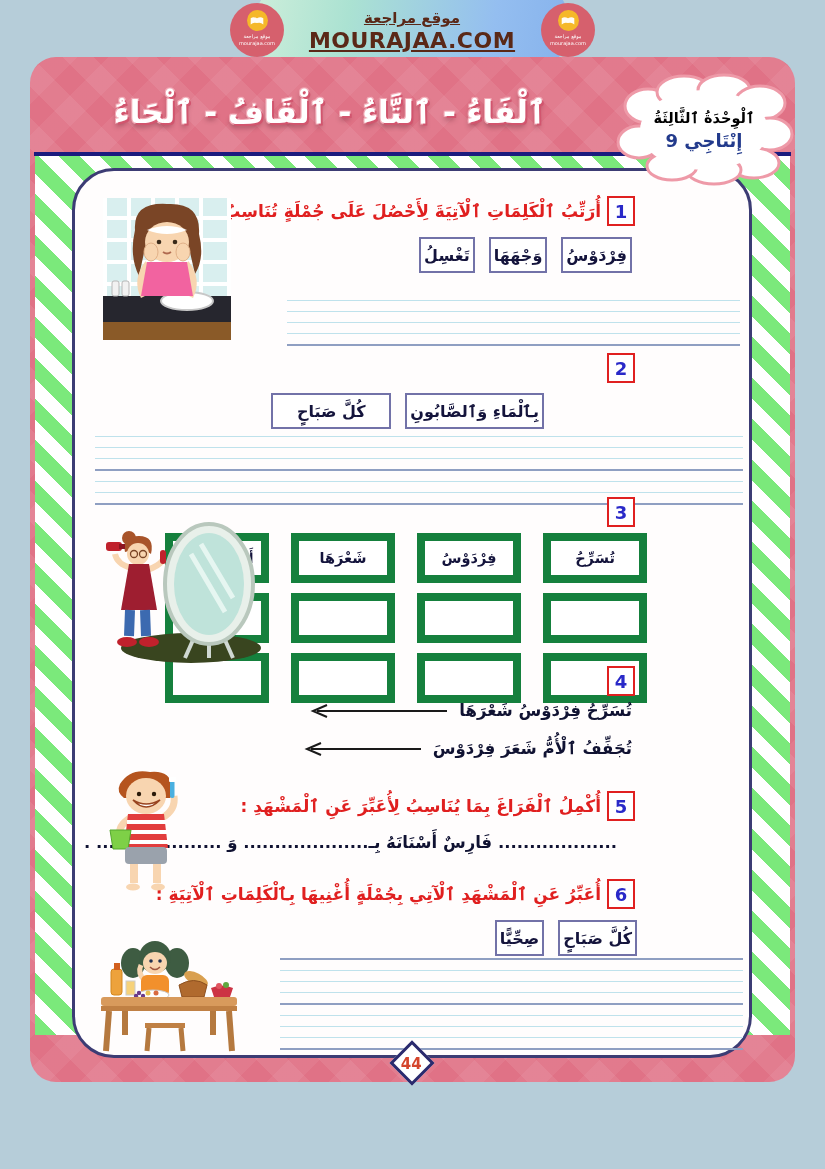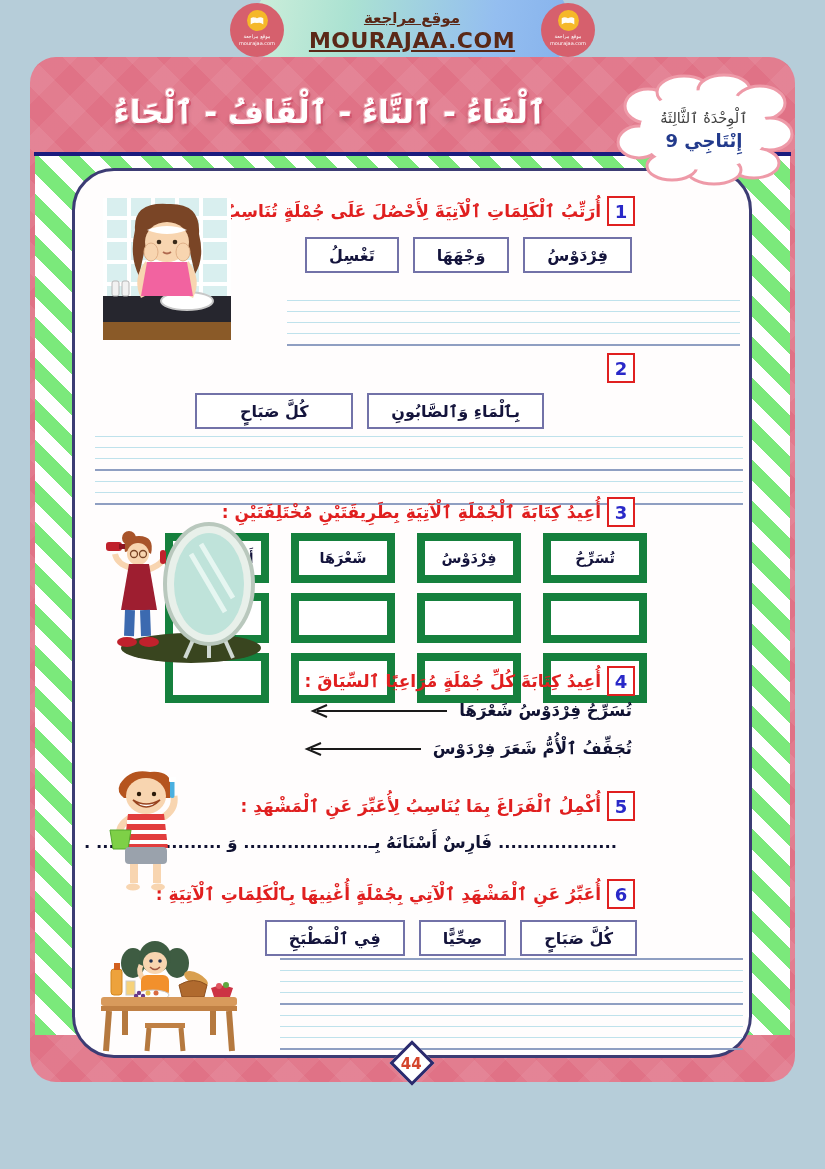--- a/index.html
+++ b/index.html
@@ -34,31 +34,31 @@
         border:3px solid #3c3c74;border-radius:42px;z-index:3;box-sizing:border-box;}
 
   
   .title{position:absolute;left:60px;top:94px;width:540px;text-align:center;z-index:2;
          direction:rtl;font-size:31px;font-weight:bold;color:#ffffff;
          text-shadow:2px 2px 0 #d2556e,-1px -1px 0 #f2aab6,1px -1px 0 #f2aab6,-1px 1px 0 #f2aab6,0 4px 5px rgba(100,40,50,.45);}
   .cloud{position:absolute;left:612px;top:70px;width:184px;height:120px;z-index:6;}
   .cloud svg{position:absolute;left:0;top:0;}
   .cloud .txt{position:absolute;left:0;top:0;width:100%;height:100%;display:flex;flex-direction:column;
               align-items:center;justify-content:center;direction:rtl;z-index:2;}
-  .cloud .l1{font-size:14.5px;font-weight:normal;color:#404040;text-align:right;}
+  .cloud .l1{font-size:14.5px;font-weight:bold;color:#000000;text-align:right;}
   .cloud .l2{font-size:18px;font-weight:bold;color:#223a8c;margin-top:4px;}
 
   
   .ex-head{position:absolute;display:flex;direction:rtl;align-items:center;gap:6px;z-index:4;}
   .num-box{width:24px;height:26px;border:2px solid #e02020;background:#fff;color:#2929c8;
            font-size:18px;font-weight:bold;display:flex;align-items:center;justify-content:center;flex:0 0 auto;}
   .prompt{font-size:17px;font-weight:bold;color:#e01f1f;white-space:nowrap;margin-left:6px;}
   .words{position:absolute;display:flex;direction:rtl;gap:14px;z-index:4;}
   .wbox{border:2px solid #7272a8;background:#fff;color:#14143c;font-size:16px;font-weight:bold;
-        padding:3px 22px;min-height:26px;display:flex;align-items:center;justify-content:center;white-space:nowrap;}
+        padding:3px 3px;min-height:26px;display:flex;align-items:center;justify-content:center;white-space:nowrap;}
   .ruled{position:absolute;z-index:4;}
   .rl{width:100%;}
   .rl.light{height:0;border-top:1.5px solid #bfe2ec;margin-top:10px;}
   .rl.heavy{height:0;border-top:2.5px solid #8f9fc2;margin-top:10px;}
   .rl:first-child{margin-top:0;}
 
   
   .grid3{position:absolute;z-index:4;display:flex;flex-direction:column;gap:10px;direction:rtl;}
   .grow{display:flex;gap:10px;direction:rtl;}
   .gcell{width:88px;height:34px;border:8px solid #15803d;background:#fff;display:flex;align-items:center;
@@ -195,21 +195,20 @@
       <div class="rl light"></div>
       <div class="rl light"></div>
       <div class="rl heavy"></div>
     <div class="rl light"></div>
       <div class="rl light"></div>
       <div class="rl heavy"></div>
   </div>
 
   <div class="ex-head" style="top:497px;right:92px;">
     <div class="num-box">3</div>
-    <div class="prompt">أُعِيدُ كِتَابَةَ ٱلْجُمْلَةِ ٱلْآتِيَةِ بِطَرِيقَتَيْنِ مُخْتَلِفَتَيْنِ :</div>
   </div>
 
   <div class="scene" style="left:103px;top:516px;">
     <svg width="160" height="150" viewBox="0 0 160 150">
       <ellipse cx="88" cy="132" rx="70" ry="15" fill="#39451f"></ellipse>
       <path d="M90 124 L82 142 M122 124 L130 142 M106 126 L106 142" stroke="#cfd8d2" stroke-width="4"></path>
       <ellipse cx="106" cy="68" rx="44" ry="60" fill="#e8f0ea" stroke="#b9c8bd" stroke-width="4"></ellipse>
       <ellipse cx="106" cy="68" rx="35" ry="51" fill="#bfe3da"></ellipse>
       <path d="M88 38 L122 96 M98 28 L130 82" stroke="#e6f6f1" stroke-width="5"></path>
       <circle cx="26" cy="22" r="7" fill="#a8542a"></circle>
@@ -245,21 +244,20 @@
     <div class="grow">
       <div class="gcell"></div>
       <div class="gcell"></div>
       <div class="gcell"></div>
       <div class="gcell"></div>
     </div>
   </div>
 
   <div class="ex-head" style="top:666px;right:92px;">
     <div class="num-box">4</div>
-    <div class="prompt">أُعِيدُ كِتَابَةَ كُلِّ جُمْلَةٍ مُرَاعِيًا ٱلسِّيَاقَ :</div>
   </div>
 
   <div class="pair" style="top:701px;right:95px;">
     <span>تُسَرِّحُ فِرْدَوْسُ شَعْرَهَا</span>
     <svg width="140" height="14" viewBox="0 0 140 14">
       <line x1="138" y1="7" x2="8" y2="7" stroke="#1a1a1a" stroke-width="2"></line>
       <path d="M18 1 L4 7 L18 13" fill="none" stroke="#1a1a1a" stroke-width="2"></path>
     </svg>
   </div>
 
@@ -300,21 +298,20 @@
   <div class="fill-line" style="top:833px;right:110px;">................... فَارِسٌ أَسْنَانَهُ بِـ.................... وَ .................... .</div>
 
   <div class="ex-head" style="top:879px;right:92px;">
     <div class="num-box">6</div>
     <div class="prompt">أُعَبِّرُ عَنِ ٱلْمَشْهَدِ ٱلْآتِي بِجُمْلَةٍ أُغْنِيهَا بِٱلْكَلِمَاتِ ٱلْآتِيَةِ :</div>
   </div>
 
   <div class="words" style="top:920px;right:90px;">
     <div class="wbox">كُلَّ صَبَاحٍ</div>
     <div class="wbox">صِحِّيًّا</div>
-    <div class="wbox">فِي ٱلْمَطْبَخِ</div>
   </div>
 
   <div class="scene" style="left:93px;top:933px;">
     <svg width="152" height="122" viewBox="0 0 152 122">
       <ellipse cx="40" cy="30" rx="12" ry="15" fill="#3e5c42"></ellipse>
       <ellipse cx="84" cy="30" rx="12" ry="15" fill="#3e5c42"></ellipse>
       <circle cx="62" cy="24" r="16" fill="#3e5c42"></circle>
       <ellipse cx="62" cy="30" rx="12" ry="11" fill="#f8d5b0"></ellipse>
       <circle cx="58" cy="28" r="1.8" fill="#203050"></circle>
       <circle cx="67" cy="28" r="1.8" fill="#203050"></circle>

